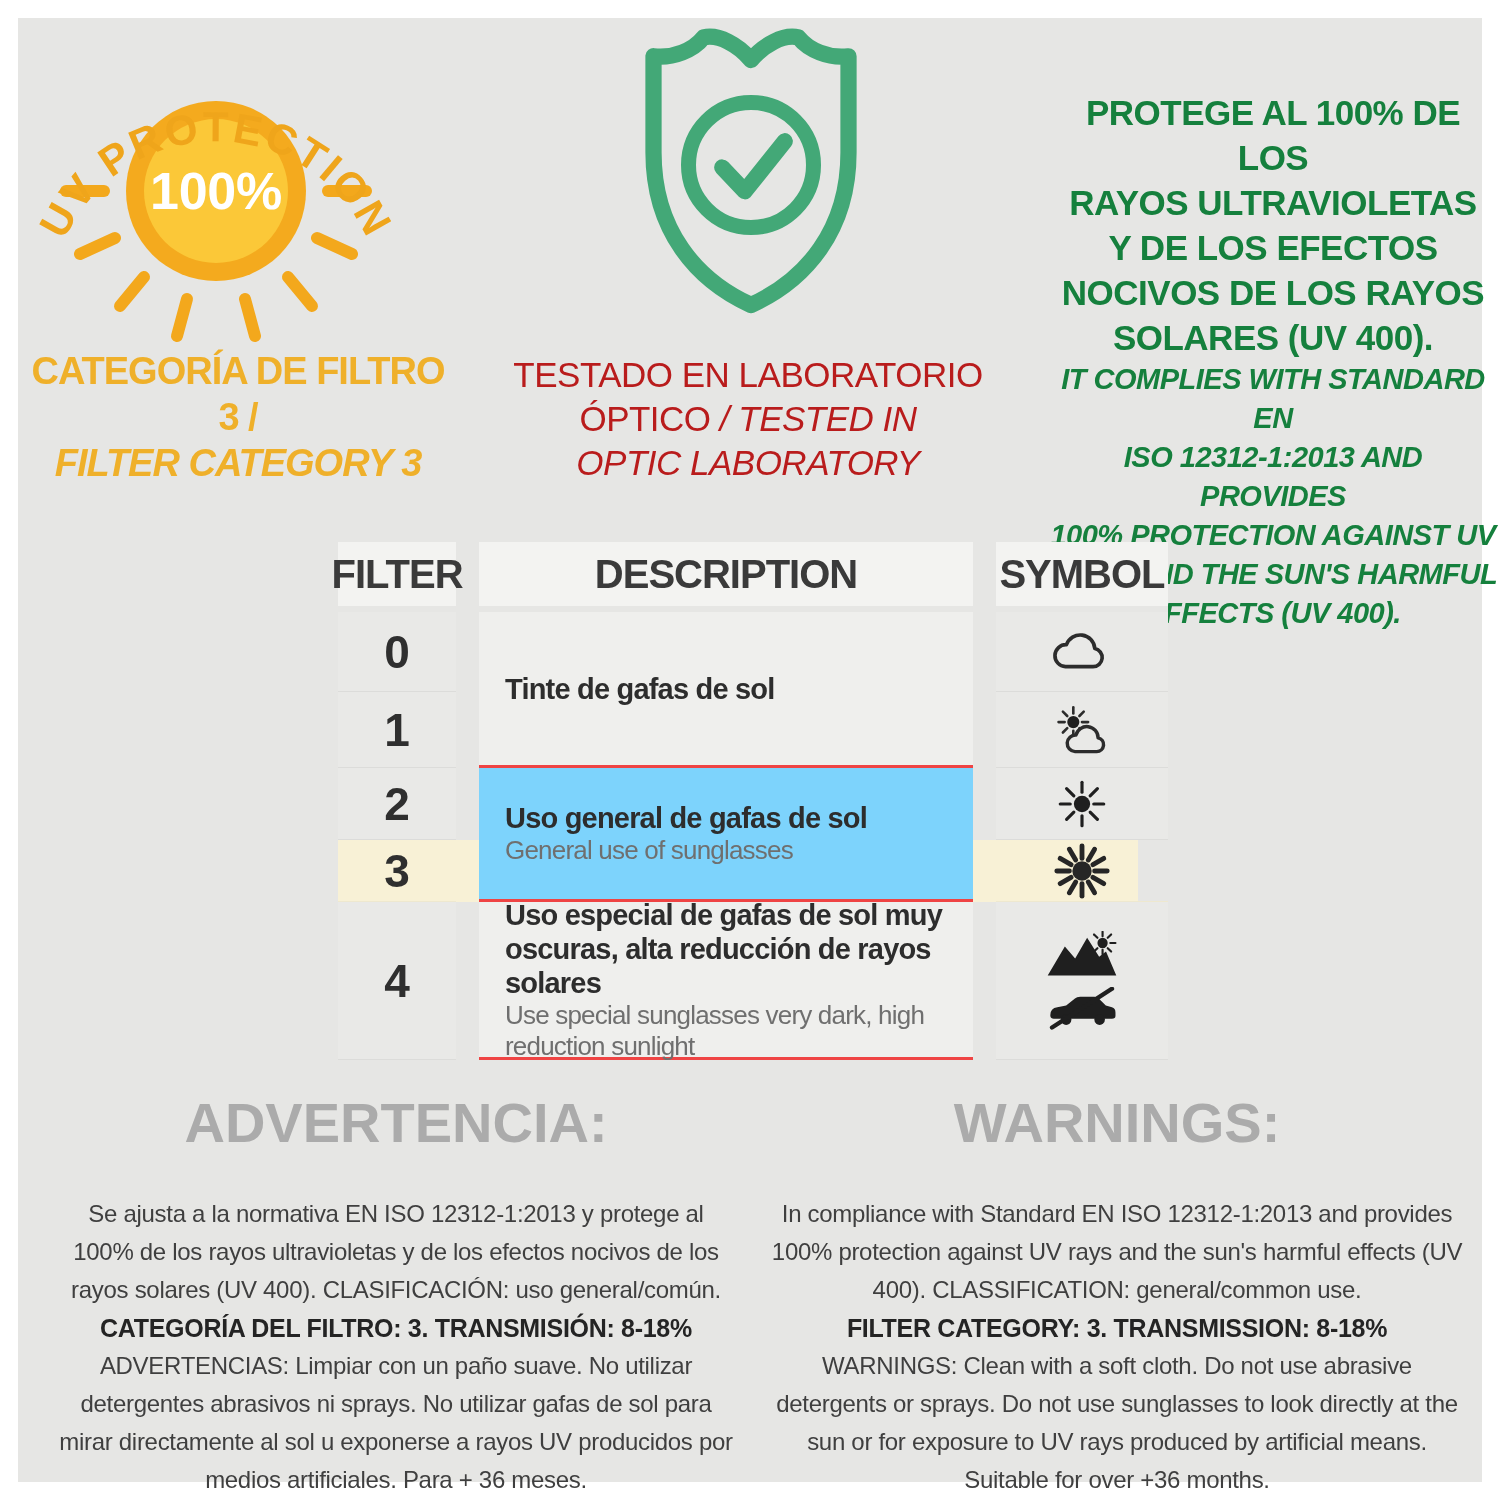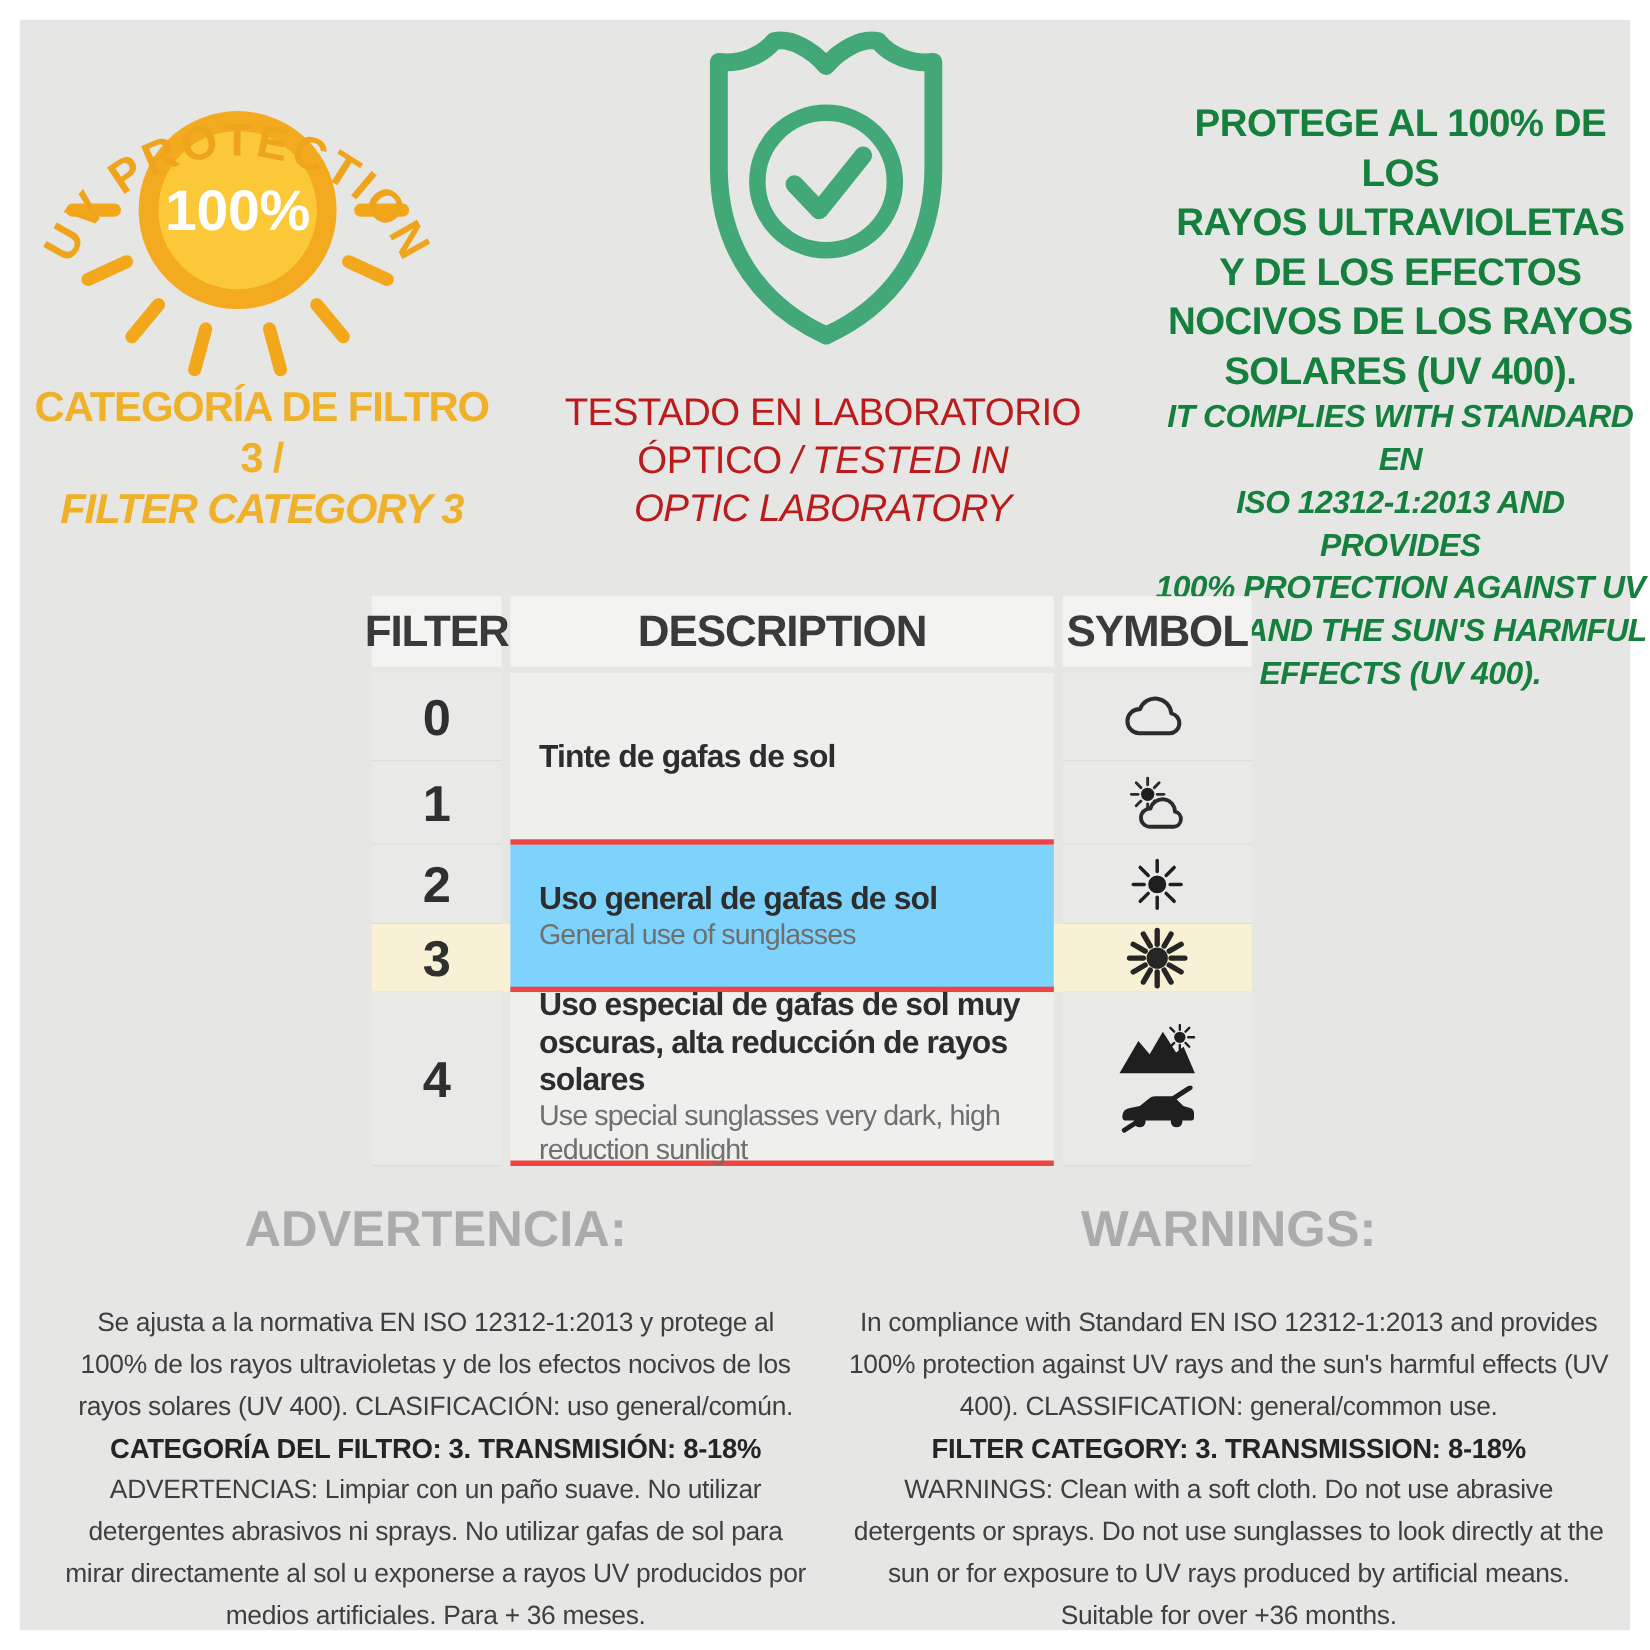--- a/index.html
+++ b/index.html
@@ -15,41 +15,41 @@
   #lab-caption{position:absolute;left:490px;top:335px;width:480px;text-align:center;color:#b91c1c;font-weight:normal;font-size:35px;line-height:44px;letter-spacing:-0.5px;}
   #lab-caption .seg-i{font-style:italic;}
 
   
   #statement{position:absolute;left:1030px;top:72px;width:450px;text-align:center;color:#15803d;}
   #statement .bold-lines .ln{font-weight:bold;font-size:35px;line-height:45px;letter-spacing:-0.5px;}
   #statement .italic-lines .ln{font-weight:bold;font-style:italic;font-size:29px;line-height:39px;letter-spacing:-0.5px;}
 
   
   #filter-table{position:absolute;left:320px;top:524px;width:800px;display:grid;
-    grid-template-columns:118px 494px 172px;column-gap:8px;
+    grid-template-columns:118px 494px 172px;column-gap:23px;
     grid-template-rows:70px 80px 76px 72px 62px 158px;}
   #row-highlight{position:absolute;left:0;top:298px;width:800px;height:62px;background:#f8f1d6;z-index:0;}
   .cell{position:relative;z-index:1;}
   .hcell{background:#f3f3f1;display:flex;align-items:center;justify-content:center;
     font-weight:bold;font-size:40px;color:#3a3a3a;letter-spacing:-1px;border-bottom:6px solid #e6e6e4;}
   .fcell{background:#e9e9e7;border-bottom:1px solid #dcdcda;display:flex;align-items:center;justify-content:center;
     font-weight:bold;font-size:46px;color:#2f2f2f;}
   .scell{background:#e9e9e7;border-bottom:1px solid #dcdcda;display:flex;flex-direction:column;gap:8px;align-items:center;justify-content:center;}
   .fcell.row-hl,.scell.row-hl{background:transparent;border-bottom:1px solid #eee8cf;}
-  .dcell{background:#efefed;border-bottom:5px solid #ef4444;display:flex;flex-direction:column;justify-content:center;padding:10px 14px 10px 26px;}
+  .dcell{background:#efefed;border-bottom:3px solid #ef4444;display:flex;flex-direction:column;justify-content:center;padding:10px 14px 10px 26px;}
   .dcell.cream{background:#7dd3fc;}
   .des{font-weight:bold;font-size:29px;line-height:34px;color:#2d2d2d;letter-spacing:-0.8px;}
   .den{font-size:26px;line-height:31px;color:#6f6f6f;letter-spacing:-0.8px;}
   .icon-wrap{display:inline-flex;align-items:center;justify-content:center;}
 
   
   .warn-col{position:absolute;top:1072px;text-align:center;color:#3f3f3f;}
   #warn-es{left:28px;width:700px;}
   #warn-en{left:738px;width:722px;}
-  .warn-heading{font-weight:bold;font-size:46px;letter-spacing:0px;color:#ababab;margin-bottom:40px;}
+  .warn-heading{font-weight:bold;font-size:56px;letter-spacing:0px;color:#ababab;margin-bottom:40px;}
   .para{font-size:24px;line-height:38px;margin:0 10px;}
   .para.bold{font-weight:bold;color:#242424;font-size:25px;}
 </style>
 </head>
 <body>
 
 <div id="page">
   <div id="canvas">
 
     <svg id="uv-badge" viewBox="0 0 420 430">

